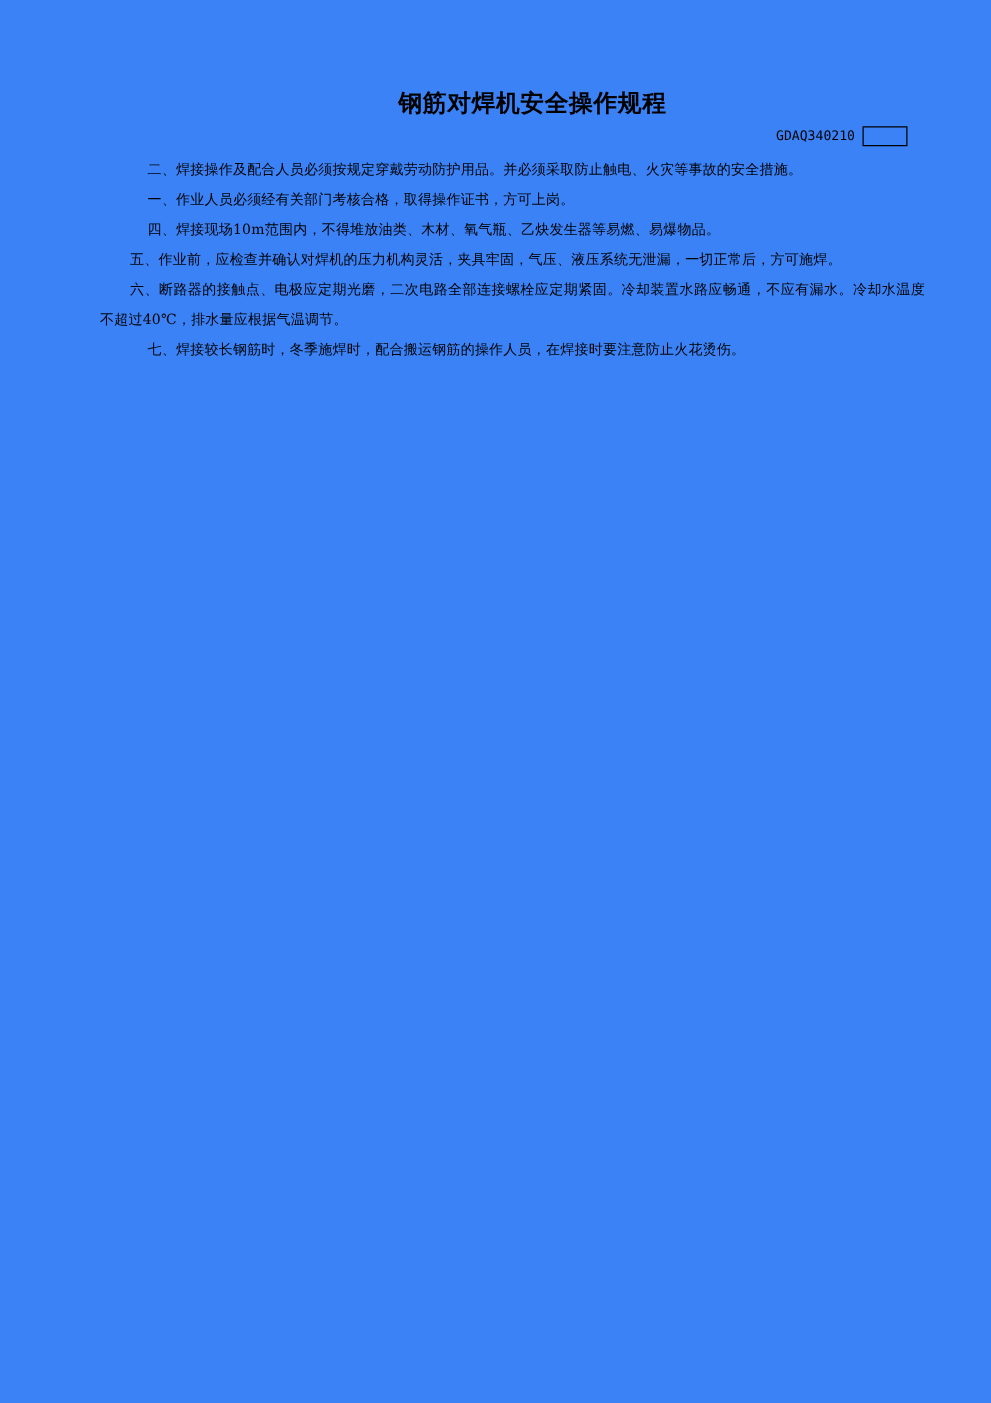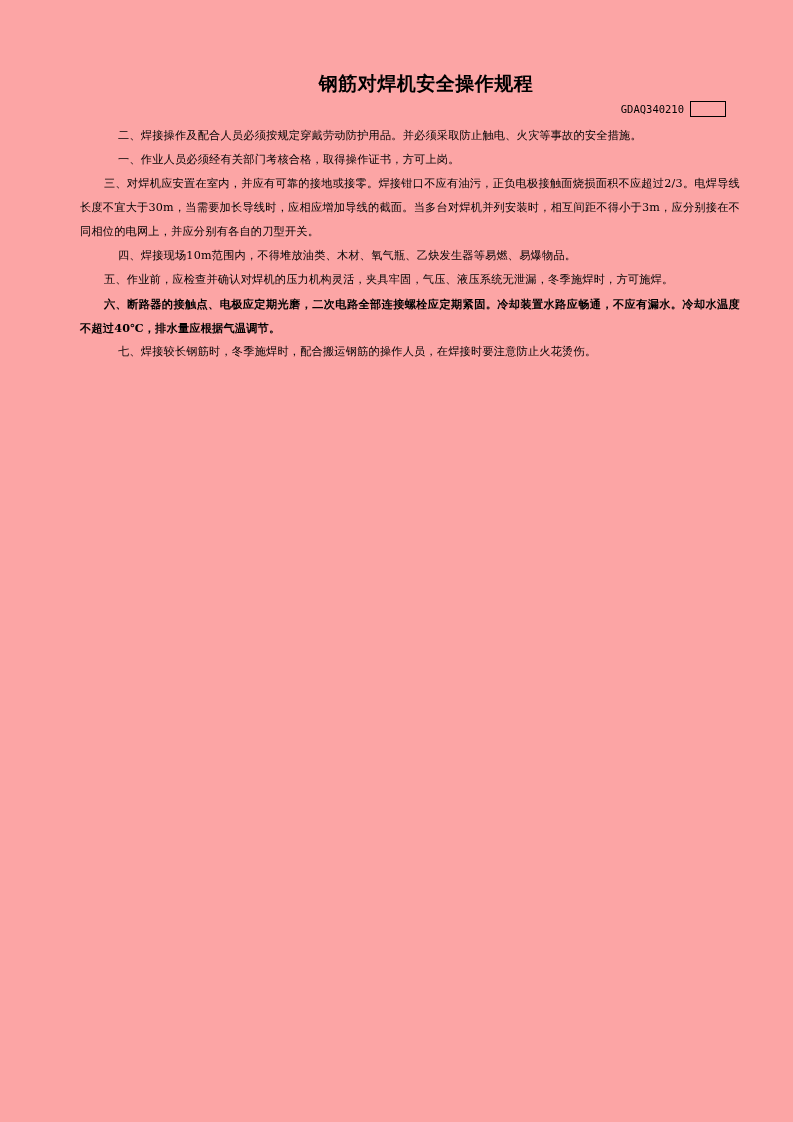--- a/index.html
+++ b/index.html
@@ -14,21 +14,21 @@
     overflow: hidden;
     font-family: "DejaVu Serif", "Liberation Serif", serif;
     color: #000000;
   }
   .page {
     position: absolute;
     left: 0;
     top: 0;
     width: 793px;
     height: 1122px;
-    background: #fca5a5;
+    background: #3b82f6;
   }
   .title {
     position: absolute;
     left: 0;
     top: 70px;
     width: 852px;
     text-align: center;
     font-family: "DejaVu Sans", "Liberation Sans", sans-serif;
     font-weight: bold;
     font-size: 19px;
@@ -78,19 +78,18 @@
   <div class="title">钢筋对焊机安全操作规程</div>
 
   <div class="code-row">
     <span class="code-text">GDAQ340210</span>
     <div class="code-box"></div>
   </div>
 
   <div class="body-text">
     <p class="para">二、焊接操作及配合人员必须按规定穿戴劳动防护用品。并必须采取防止触电、火灾等事故的安全措施。</p>
     <p class="para">一、作业人员必须经有关部门考核合格，取得操作证书，方可上岗。</p>
-    <p class="para" style="margin-left:-14px;">三、对焊机应安置在室内，并应有可靠的接地或接零。焊接钳口不应有油污，正负电极接触面烧损面积不应超过2/3。电焊导线长度不宜大于30m，当需要加长导线时，应相应增加导线的截面。当多台对焊机并列安装时，相互间距不得小于3m，应分别接在不同相位的电网上，并应分别有各自的刀型开关。</p>
     <p class="para">四、焊接现场10m范围内，不得堆放油类、木材、氧气瓶、乙炔发生器等易燃、易爆物品。</p>
-    <p class="para" style="margin-left:-14px;">五、作业前，应检查并确认对焊机的压力机构灵活，夹具牢固，气压、液压系统无泄漏，冬季施焊时，方可施焊。</p>
-    <p class="para" style="margin-left:-14px;font-weight:bold;">六、断路器的接触点、电极应定期光磨，二次电路全部连接螺栓应定期紧固。冷却装置水路应畅通，不应有漏水。冷却水温度不超过40℃，排水量应根据气温调节。</p>
+    <p class="para" style="margin-left:-14px;">五、作业前，应检查并确认对焊机的压力机构灵活，夹具牢固，气压、液压系统无泄漏，一切正常后，方可施焊。</p>
+    <p class="para" style="margin-left:-14px;">六、断路器的接触点、电极应定期光磨，二次电路全部连接螺栓应定期紧固。冷却装置水路应畅通，不应有漏水。冷却水温度不超过40℃，排水量应根据气温调节。</p>
     <p class="para">七、焊接较长钢筋时，冬季施焊时，配合搬运钢筋的操作人员，在焊接时要注意防止火花烫伤。</p>
   </div>
 </div>
 
 </body></html>

